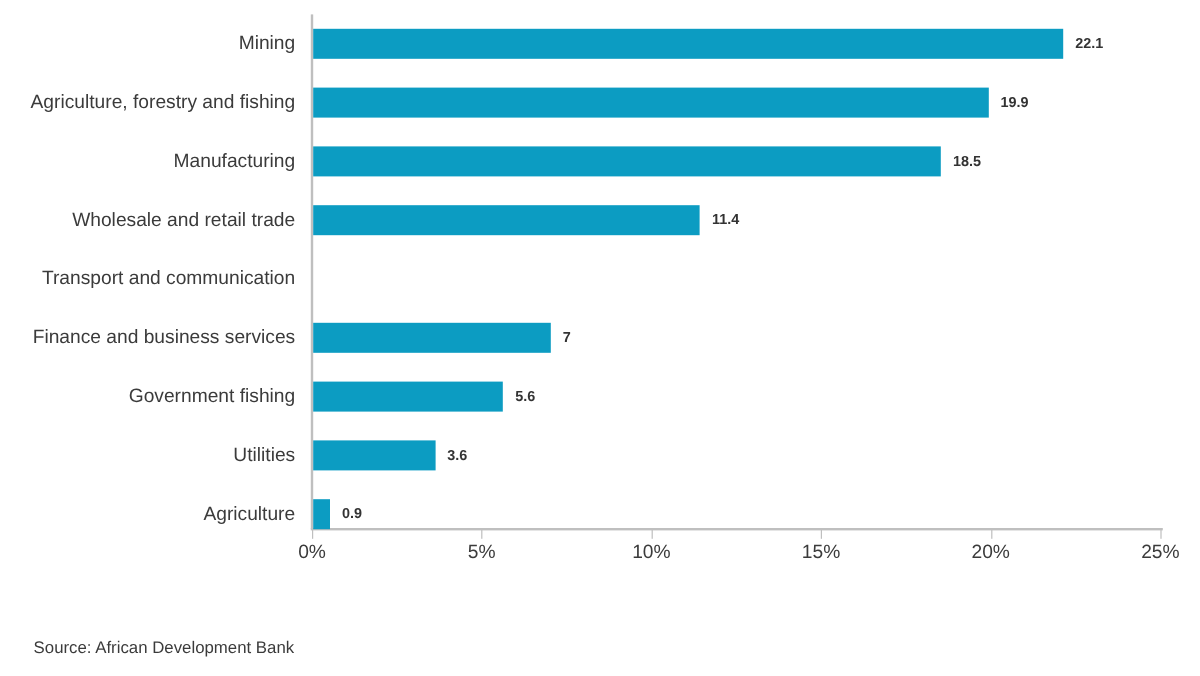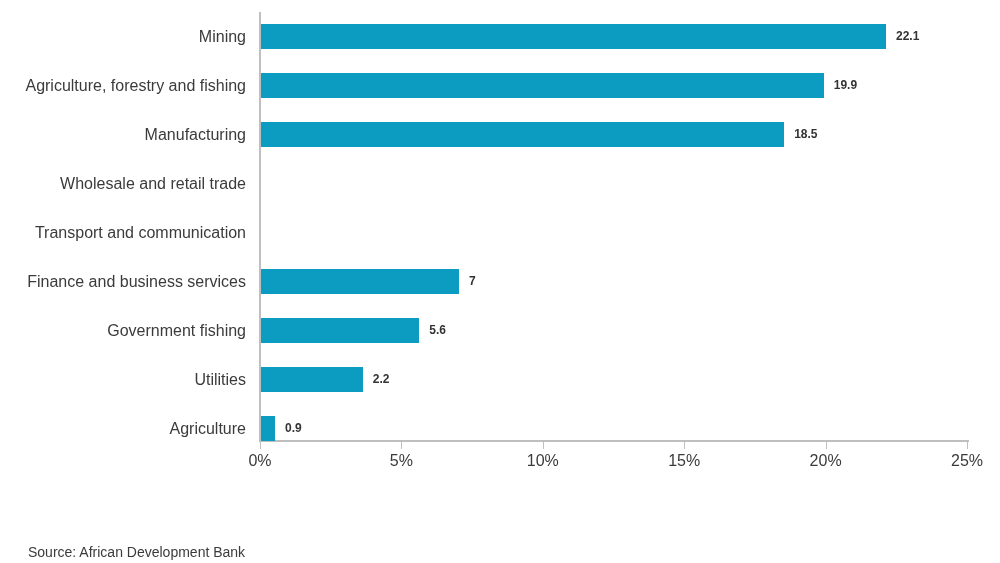--- a/index.html
+++ b/index.html
@@ -100,21 +100,20 @@
   }
 
   
   .source-note {
     position: absolute;
     left: 28px;
     top: 531px;
     font-size: 14px;
     color: #3b3b3b;
     white-space: nowrap;
-    margin-top: 13px;
   }
 </style>
 </head>
 <body>
 
 <div id="chart-root">
 
   <div class="axis-y-line"></div>
   <div class="axis-x-line"></div>
 
@@ -149,20 +148,24 @@
       </div>
       <div class="row" style="top: 110px;">
         <div class="cat-label">Manufacturing</div>
         <div class="bar-wrap" style="width: 523.18px;">
           <div class="bar" style="width: 100%; background: rgb(12, 156, 194);"></div>
           <div class="bar-value">18.5</div>
         </div>
       </div>
       <div class="row" style="top: 159px;">
         <div class="cat-label">Wholesale and retail trade</div>
+        <div class="bar-wrap" style="width: 322.392px;">
+          <div class="bar" style="width: 100%; background: rgb(12, 156, 194);"></div>
+          <div class="bar-value">11.4</div>
+        </div>
       </div>
       <div class="row" style="top: 208px;">
         <div class="cat-label">Transport and communication</div>
       </div>
       <div class="row" style="top: 257px;">
         <div class="cat-label">Finance and business services</div>
         <div class="bar-wrap" style="width: 197.96px;">
           <div class="bar" style="width: 100%; background: rgb(12, 156, 194);"></div>
           <div class="bar-value">7</div>
         </div>
@@ -171,21 +174,21 @@
         <div class="cat-label">Government fishing</div>
         <div class="bar-wrap" style="width: 158.368px;">
           <div class="bar" style="width: 100%; background: rgb(12, 156, 194);"></div>
           <div class="bar-value">5.6</div>
         </div>
       </div>
       <div class="row" style="top: 355px;">
         <div class="cat-label">Utilities</div>
         <div class="bar-wrap" style="width: 101.808px;">
           <div class="bar" style="width: 100%; background: rgb(12, 156, 194);"></div>
-          <div class="bar-value">2.2</div>
+          <div class="bar-value">3.6</div>
         </div>
       </div>
       <div class="row" style="top: 404px;">
         <div class="cat-label">Agriculture</div>
         <div class="bar-wrap" style="width: 14px;">
           <div class="bar" style="width: 100%; background: rgb(12, 156, 194);"></div>
           <div class="bar-value">0.9</div>
         </div>
       </div>
     </div>

